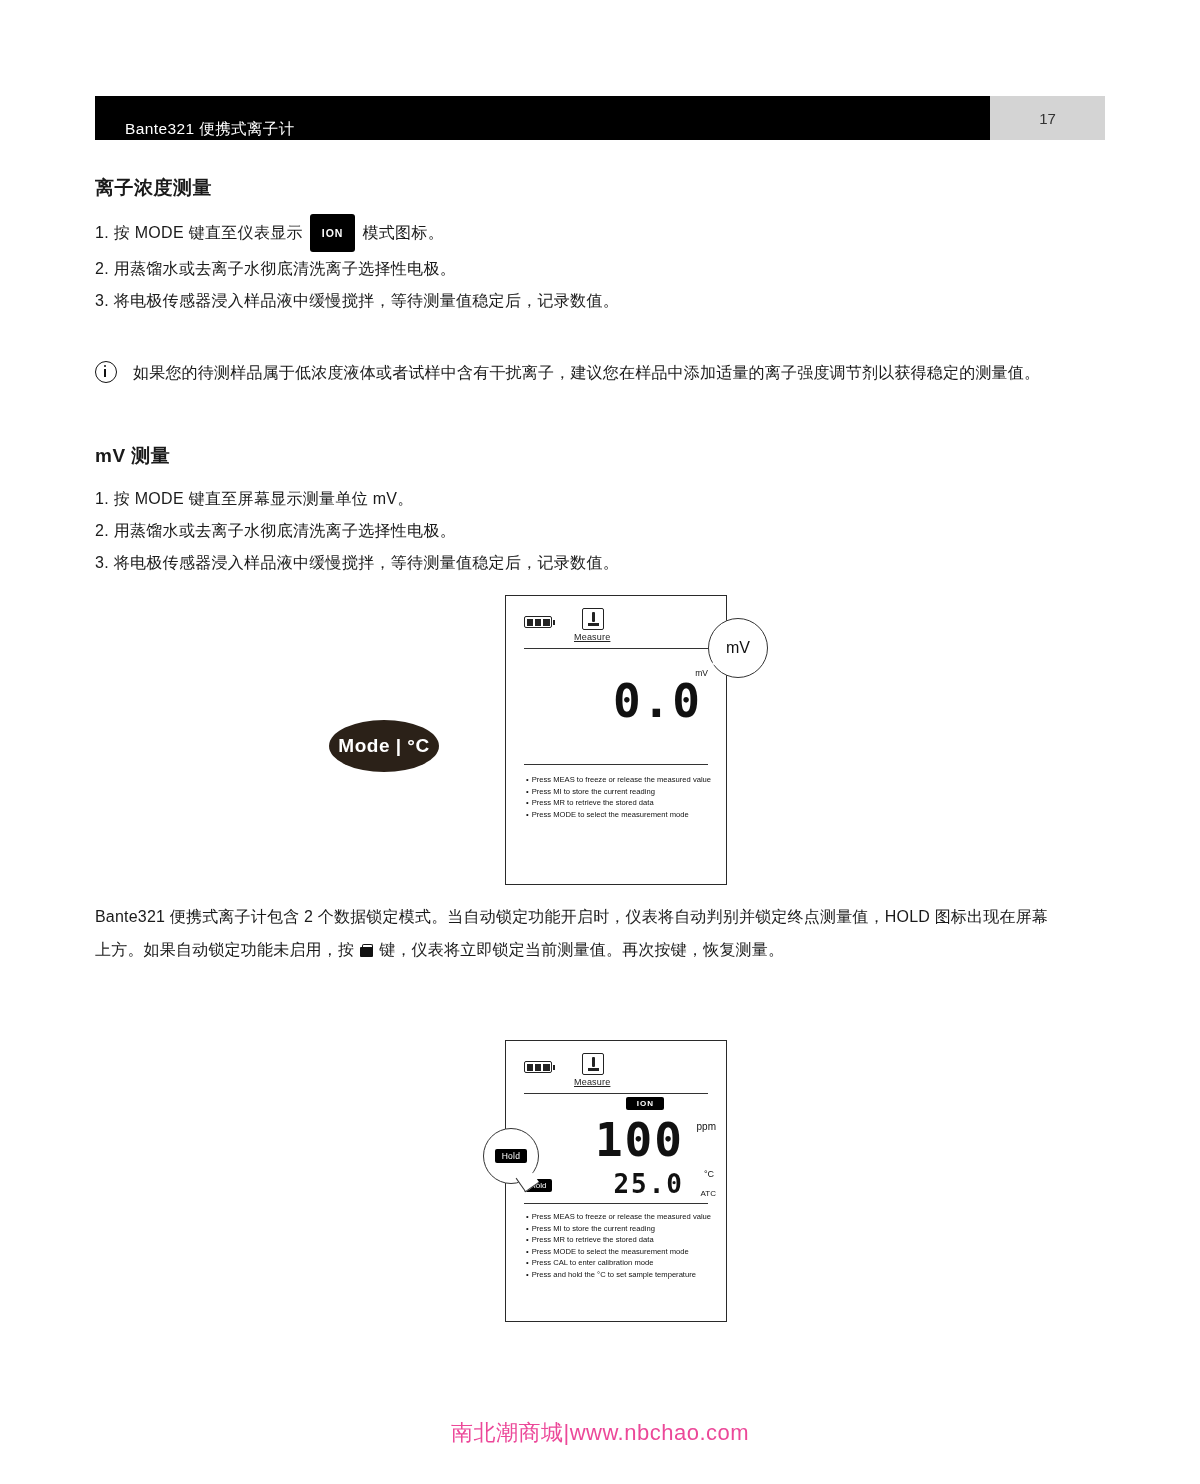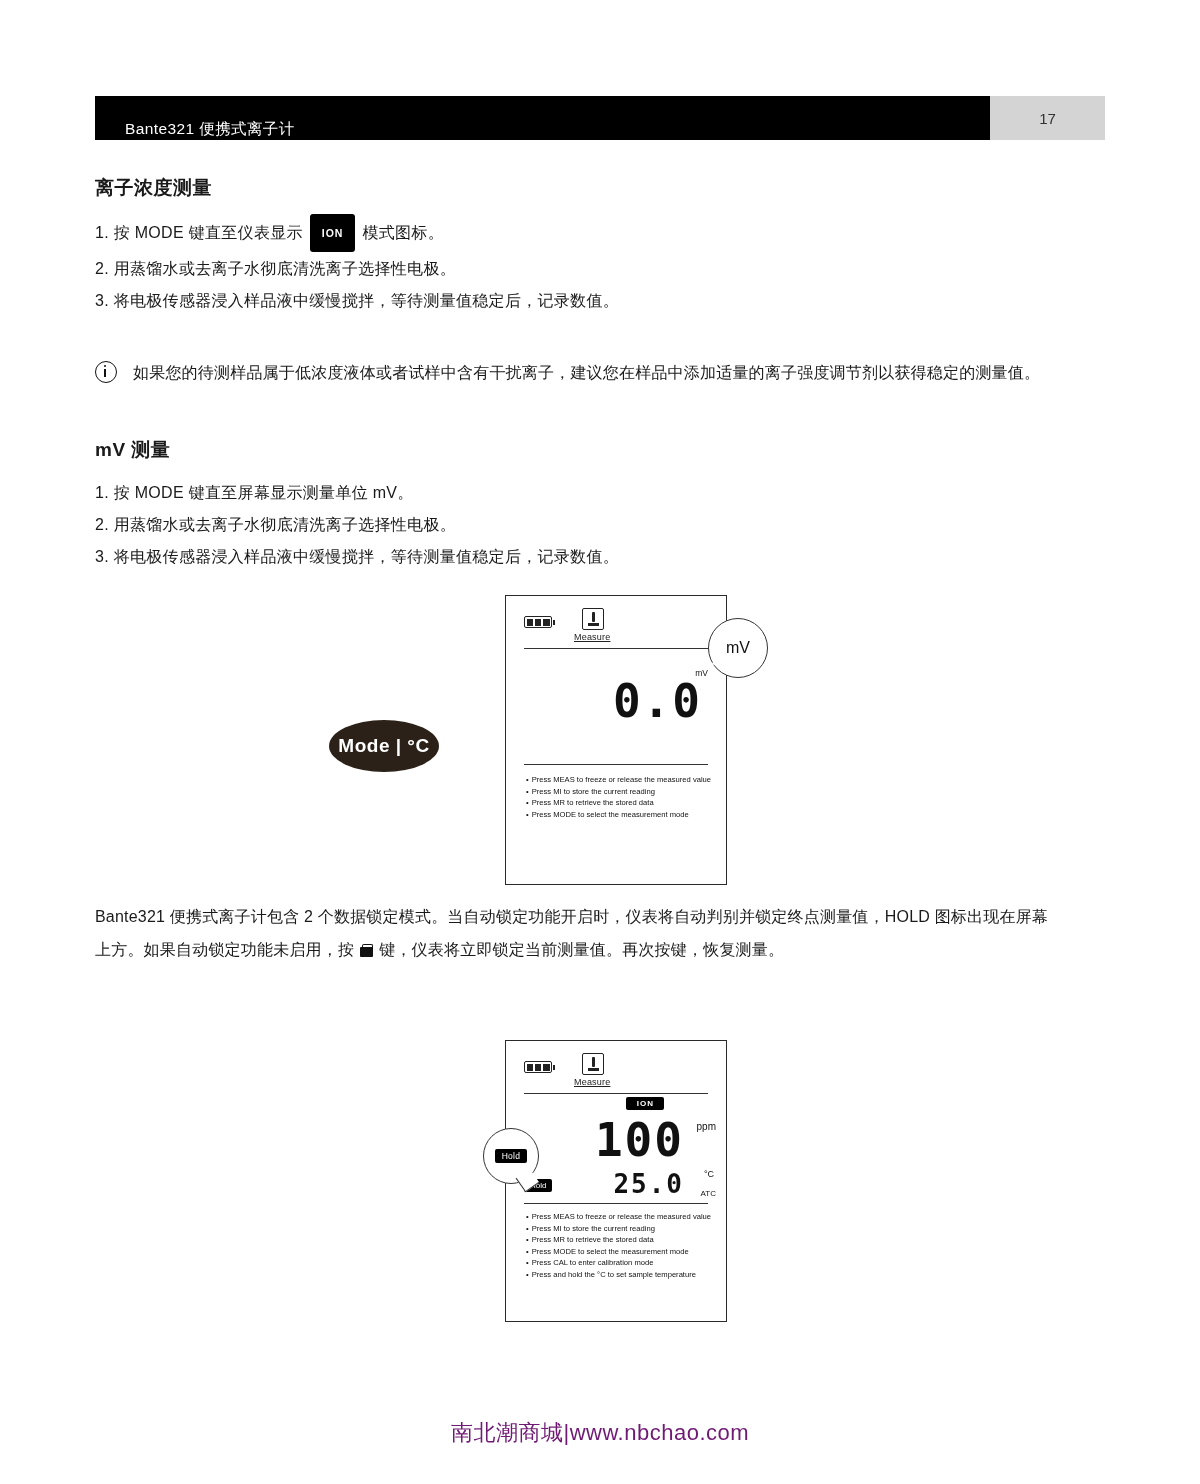--- a/index.html
+++ b/index.html
@@ -79,21 +79,21 @@
     border-radius: 3px;
     margin: 0 7px;
     position: relative;
     top: -1px;
   }
 
   .note {
     display: flex;
     align-items: flex-start;
     margin-top: 40px;
-    margin-bottom: 10px;
+    margin-bottom: 16px;
   }
   .note-icon {
     flex: 0 0 auto;
     width: 20px;
     height: 20px;
     border: 1.5px solid #111;
     border-radius: 50%;
     position: relative;
     margin-top: 4px;
     margin-right: 16px;
@@ -352,21 +352,21 @@
     border-radius: 2px;
   }
 
   .footer {
     position: absolute;
     left: 0;
     bottom: 36px;
     width: 1200px;
     text-align: center;
     font-size: 22px;
-    color: #701a75;
+    color: #ec4899;
     letter-spacing: 0.5px;
   }
 </style>
 </head>
 <body>
 
 <div class="header">
   <div class="header-bar">
     <span class="header-title">Bante321 便携式离子计</span>
   </div>

